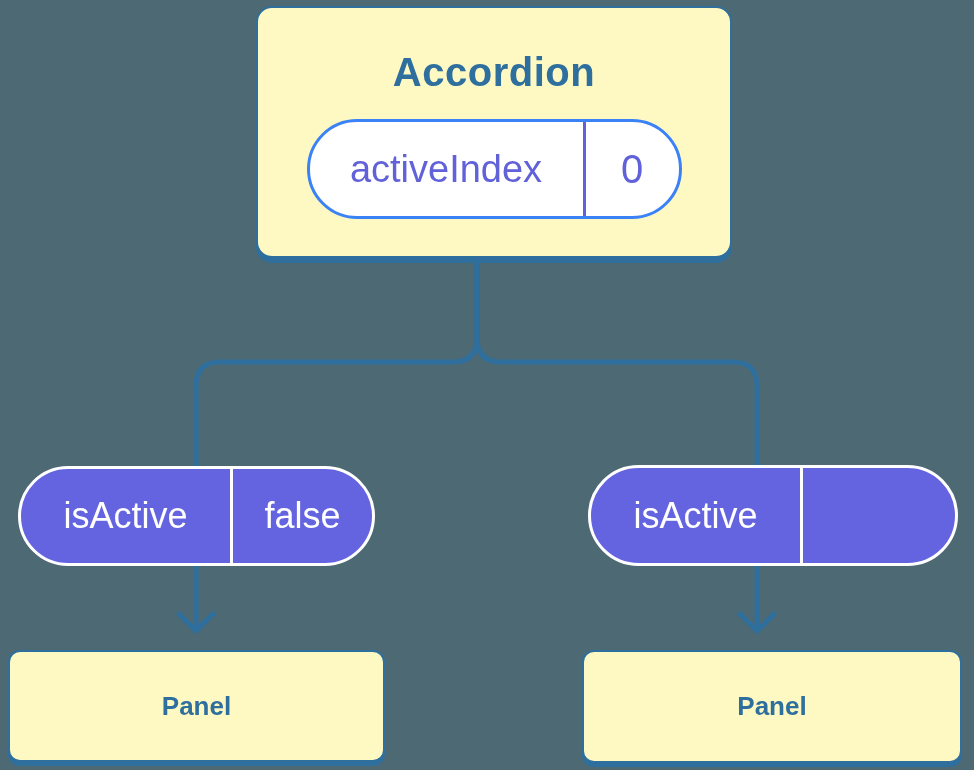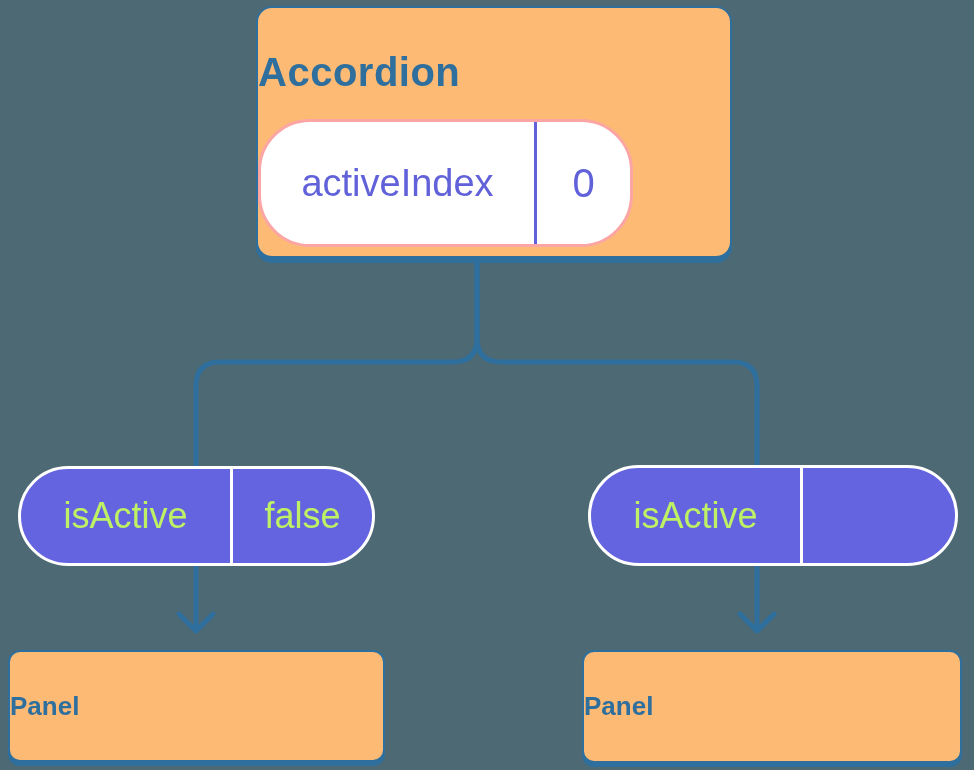--- a/index.html
+++ b/index.html
@@ -16,28 +16,28 @@
   }
   .connectors {
     position: absolute;
     left: 0; top: 0;
     width: 974px; height: 770px;
     z-index: 1;
   }
   
   .card {
     position: absolute;
-    background: #fdba74;
+    background: #fef9c3;
     border: 2px solid #2e6f9e;
     box-shadow: 0 5px 0 #2e6f9e;
     z-index: 2;
     box-sizing: border-box;
     display: flex;
     flex-direction: column;
-    align-items: flex-start;
+    align-items: center;
   }
   .root-card {
     left: 256px; top: 6px;
     width: 476px; height: 252px;
     border-radius: 16px;
     padding-top: 42px;
   }
   .card-title {
     font-size: 40px;
     font-weight: 700;
@@ -53,40 +53,40 @@
     overflow: hidden;
   }
   .pill-seg {
     display: flex;
     align-items: center;
     justify-content: center;
     box-sizing: border-box;
   }
   .prop-pill {
     margin-top: 24px;
-    width: 375px; height: 128px;
-    border: 3px solid #fca5a5;
+    width: 375px; height: 100px;
+    border: 3px solid #3b82f6;
     background: #ffffff;
     color: #6161d9;
   }
   .prop-pill .seg-name {
     width: 276px;
     border-right: 3px solid #6161d9;
     font-size: 38px;
   }
   .prop-pill .seg-value {
     flex: 1;
     font-size: 40px;
   }
   .state-pill {
     position: absolute;
     z-index: 2;
     background: #6464e0;
     border: 3px solid #ffffff;
-    color: #bef264;
+    color: #ffffff;
   }
   .state-pill .seg-name {
     width: 212px;
     border-right: 3px solid #ffffff;
     font-size: 36px;
   }
   .state-pill .seg-value {
     flex: 1;
     font-size: 36px;
   }

